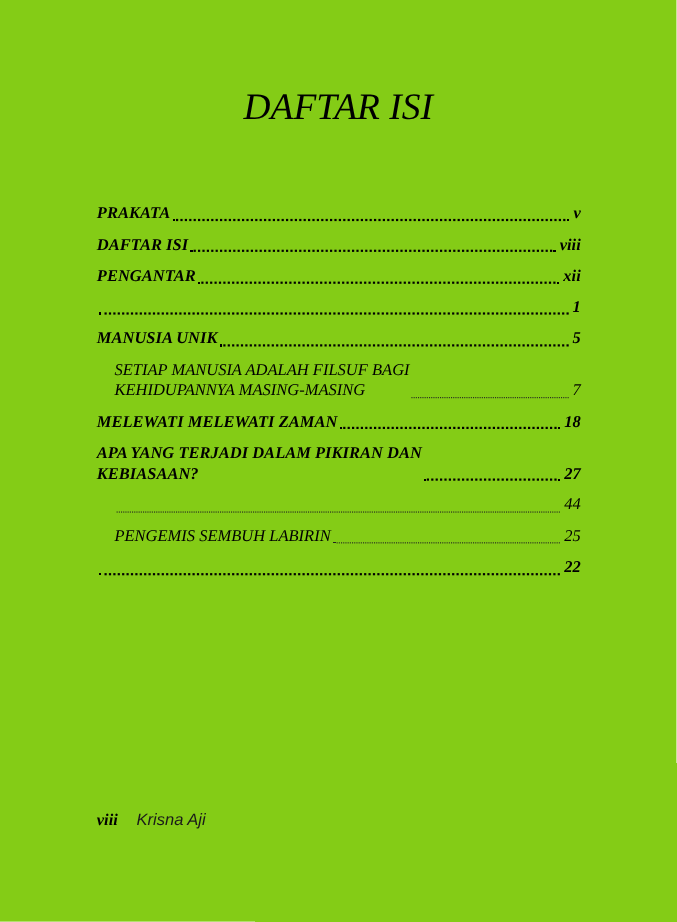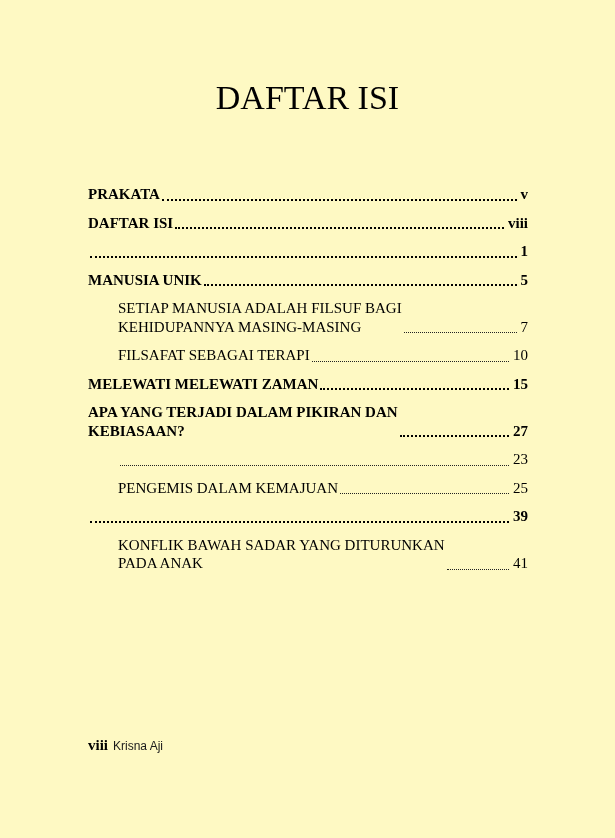--- a/index.html
+++ b/index.html
@@ -4,24 +4,25 @@
 <style>
   html, body {
     margin: 0;
     padding: 0;
     background: #ffffff;
   }
   .page {
     position: relative;
     width: 615px;
     height: 838px;
-    background: #fef9c3;
+    background: #84cc16;
     color: #000000;
     font-family: "Liberation Serif", "DejaVu Serif", serif;
     overflow: hidden;
+    font-style: italic;
   }
   .title {
     margin: 78px 0 0 0;
     text-align: center;
     font-size: 34px;
     font-weight: 400;
     line-height: 1.15;
   }
   .toc {
     margin: 68px 87px 0 88px;
@@ -30,21 +31,21 @@
     display: flex;
     align-items: flex-end;
     margin-bottom: 10px;
     font-size: 15px;
     line-height: 18.5px;
   }
   .toc-row.level-1 {
     font-weight: 700;
   }
   .toc-row.level-2 {
-    margin-left: 30px;
+    margin-left: 16px;
     font-weight: 400;
   }
   .toc-label {
     white-space: pre-line;
   }
   .toc-leader {
     flex: 1 1 auto;
     min-width: 12px;
     border-bottom: 2px dotted #000000;
     margin: 0 4px 3px 2px;
@@ -61,23 +62,23 @@
     left: 88px;
     top: 737px;
     display: flex;
     align-items: baseline;
   }
   .footer-page {
     font-size: 15px;
     font-weight: 700;
   }
   .footer-author {
-    margin-left: 5px;
+    margin-left: 17px;
     font-family: "Liberation Sans", "DejaVu Sans", sans-serif;
-    font-size: 12px;
+    font-size: 15px;
     color: #1a1a1a;
   }
 </style>
 </head>
 <body>
 
 <div class="page">
   <h1 class="title">DAFTAR ISI</h1>
 
   <div class="toc">
@@ -85,68 +86,62 @@
     <span class="toc-label">PRAKATA</span>
     <span class="toc-leader"></span>
     <span class="toc-page">v</span>
   </div>
       <div class="toc-row level-1">
     <span class="toc-label">DAFTAR ISI</span>
     <span class="toc-leader"></span>
     <span class="toc-page">viii</span>
   </div>
       <div class="toc-row level-1">
+    <span class="toc-label">PENGANTAR</span>
+    <span class="toc-leader"></span>
+    <span class="toc-page">xii</span>
+  </div>
+      <div class="toc-row level-1">
     <span class="toc-leader"></span>
     <span class="toc-page">1</span>
   </div>
       <div class="toc-row level-1">
     <span class="toc-label">MANUSIA UNIK</span>
     <span class="toc-leader"></span>
     <span class="toc-page">5</span>
   </div>
       <div class="toc-row level-2">
     <span class="toc-label">SETIAP MANUSIA ADALAH FILSUF BAGI
 KEHIDUPANNYA MASING-MASING</span>
     <span class="toc-leader"></span>
     <span class="toc-page">7</span>
   </div>
-      <div class="toc-row level-2">
-    <span class="toc-label">FILSAFAT SEBAGAI TERAPI</span>
-    <span class="toc-leader"></span>
-    <span class="toc-page">10</span>
-  </div>
       <div class="toc-row level-1">
     <span class="toc-label">MELEWATI MELEWATI ZAMAN</span>
     <span class="toc-leader"></span>
-    <span class="toc-page">15</span>
+    <span class="toc-page">18</span>
   </div>
       <div class="toc-row level-1">
     <span class="toc-label">APA YANG TERJADI DALAM PIKIRAN DAN
 KEBIASAAN?</span>
     <span class="toc-leader"></span>
     <span class="toc-page">27</span>
   </div>
       <div class="toc-row level-2">
     <span class="toc-leader"></span>
-    <span class="toc-page">23</span>
+    <span class="toc-page">44</span>
   </div>
       <div class="toc-row level-2">
-    <span class="toc-label">PENGEMIS DALAM KEMAJUAN</span>
+    <span class="toc-label">PENGEMIS SEMBUH LABIRIN</span>
     <span class="toc-leader"></span>
     <span class="toc-page">25</span>
   </div>
       <div class="toc-row level-1">
     <span class="toc-leader"></span>
-    <span class="toc-page">39</span>
-  </div>
-      <div class="toc-row level-2">
-    <span class="toc-label">KONFLIK BAWAH SADAR YANG DITURUNKAN
-PADA ANAK</span>
-    <span class="toc-leader"></span>
-    <span class="toc-page">41</span>
+    <span class="toc-page">22</span>
   </div>
     </div>
 
   <div class="footer">
     <span class="footer-page">viii</span>
     <span class="footer-author">Krisna Aji</span>
   </div>
 </div>
 
 </body></html>

